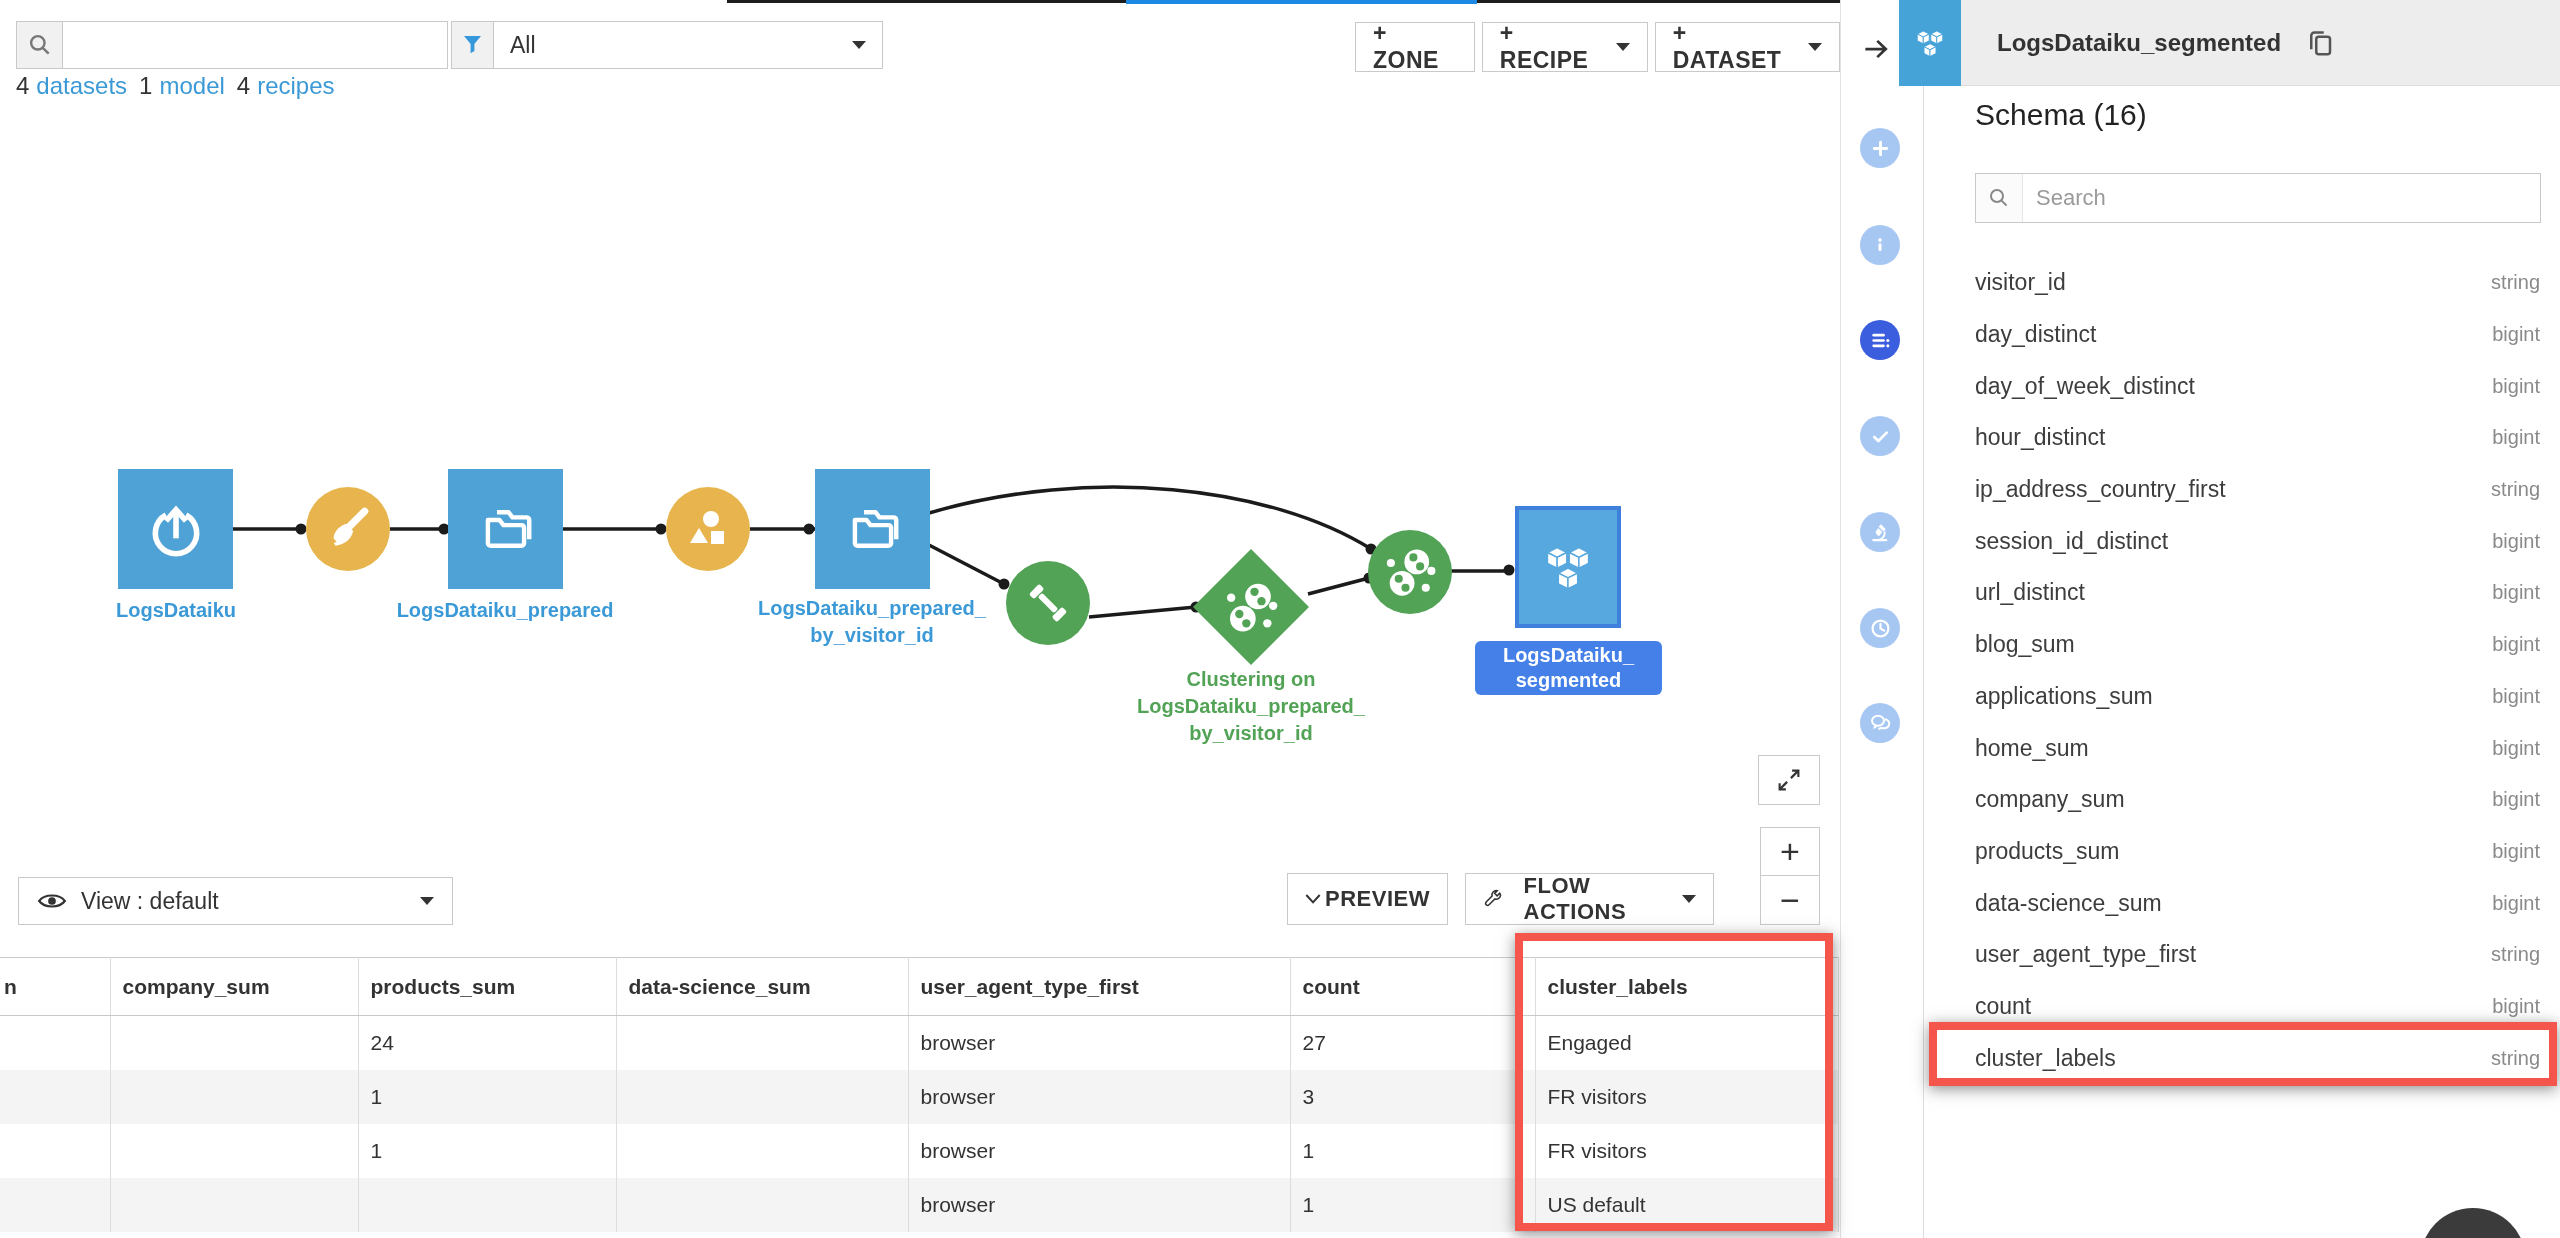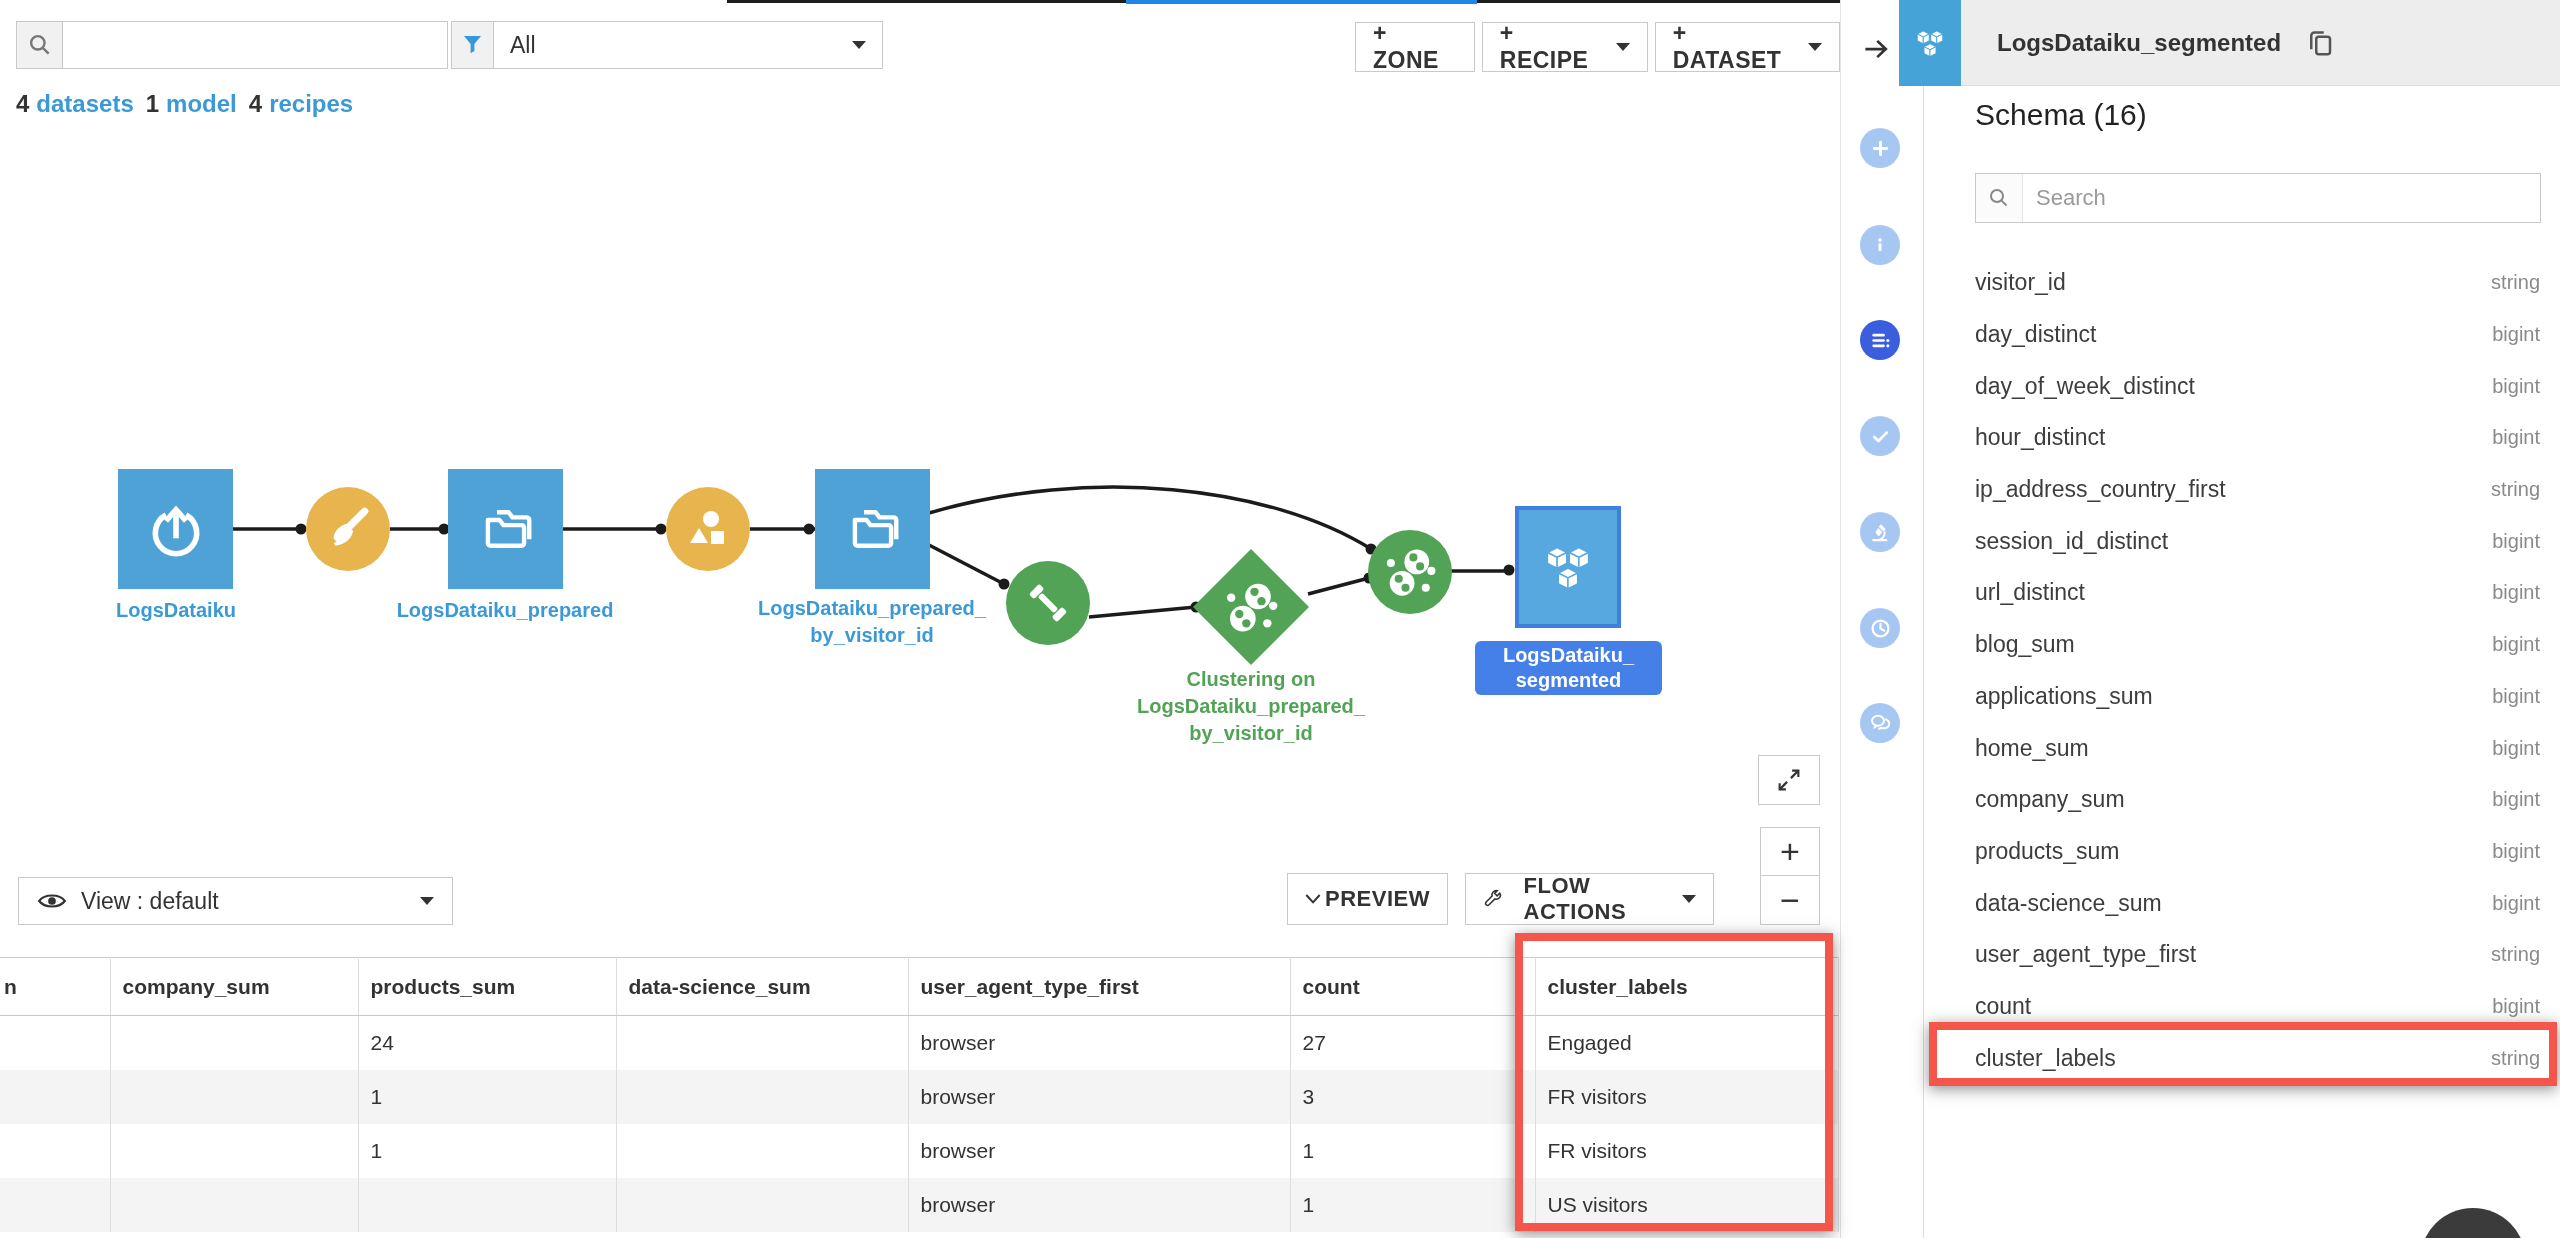--- a/index.html
+++ b/index.html
@@ -19,21 +19,21 @@
   .icon-box{width:45px;display:flex;align-items:center;justify-content:center;background:#f1f1f1;border-right:1px solid #c9c9c9;flex:none;}
   .search-control input{flex:1;border:0;outline:none;font:22px "Liberation Sans",sans-serif;color:#555;padding:0 14px;min-width:0;}
   .search-control input::placeholder{color:#9a9a9a;}
   .filter-control{position:absolute;left:451px;top:21px;height:48px;display:flex;box-sizing:border-box;}
   .filter-icon-box{width:43px;background:#f1f1f1;border:1px solid #c9c9c9;display:flex;align-items:center;justify-content:center;box-sizing:border-box;}
   .all-dropdown{width:389px;background:#fff;border:1px solid #c9c9c9;border-left:0;display:flex;align-items:center;box-sizing:border-box;padding:0 16px;font-size:23px;color:#333;cursor:pointer;}
   .all-dropdown .lbl{flex:1;}
   .caret{width:0;height:0;border-left:7px solid transparent;border-right:7px solid transparent;border-top:8px solid #333;}
   .add-buttons{position:absolute;left:1355px;top:22px;display:flex;gap:7px;}
   .btn{height:50px;background:#fff;border:1px solid #c9c9c9;display:flex;align-items:center;justify-content:center;gap:11px;padding:0 17px;font-size:23px;font-weight:700;color:#333;letter-spacing:.5px;box-sizing:border-box;cursor:pointer;}
-  .flow-summary{position:absolute;left:16px;top:90px;font-size:24px;font-weight:700;}
+  .flow-summary{position:absolute;left:16px;top:72px;font-size:24px;font-weight:400;}
   .flow-summary .num{color:#333;margin-right:7px;}
   .flow-summary .word{color:var(--accent_blue,#3a99d6);margin-right:12px;}
 
   
   .edges{position:absolute;left:0;top:0;pointer-events:none;}
   .sq{position:absolute;width:115px;height:120px;background:var(--node_blue,#4fa2d5);display:flex;align-items:center;justify-content:center;cursor:pointer;}
   .sq.selected{width:106px;height:122px;background:var(--selected_fill,#57a8df);border:4px solid var(--selected_border,#3f80dc);box-sizing:border-box;}
   .rc{position:absolute;width:84px;height:84px;border-radius:50%;display:flex;align-items:center;justify-content:center;cursor:pointer;}
   .rc.yellow{background:var(--node_yellow,#e7b44e);}
   .rc.green{background:var(--node_green,#52a356);}
@@ -365,21 +365,21 @@
             <td>FR visitors</td>
           </tr>
 
           <tr>
             <td></td>
             <td></td>
             <td></td>
             <td></td>
             <td>browser</td>
             <td>1</td>
-            <td>US visitors</td>
+            <td>US default</td>
           </tr>
         </tbody>
     </table>
 
     <div class="red-box table-col"></div>
   </div>
 
   <div class="icon-strip">
     <div class="collapse-arrow">
       <svg width="34" height="30" viewBox="0 0 24 24">

